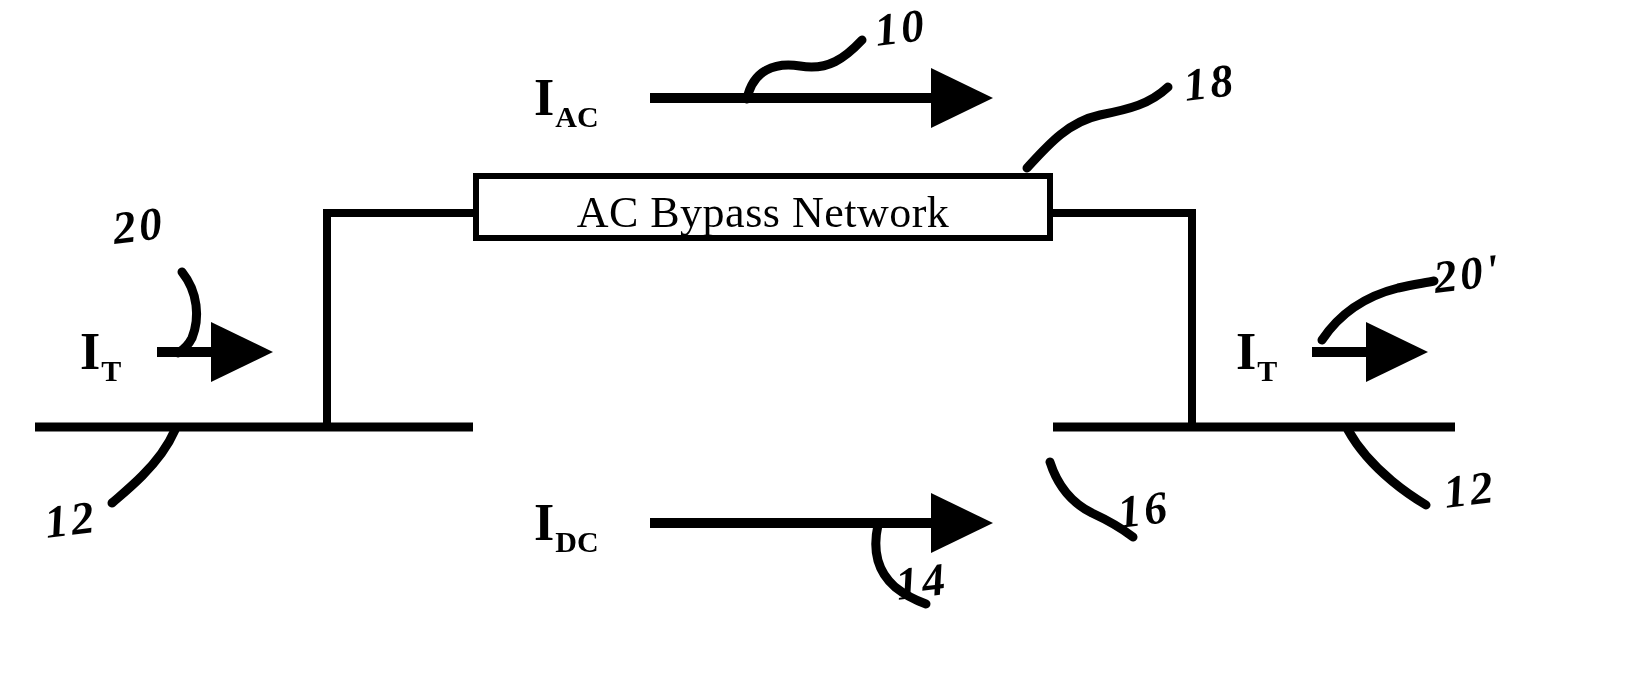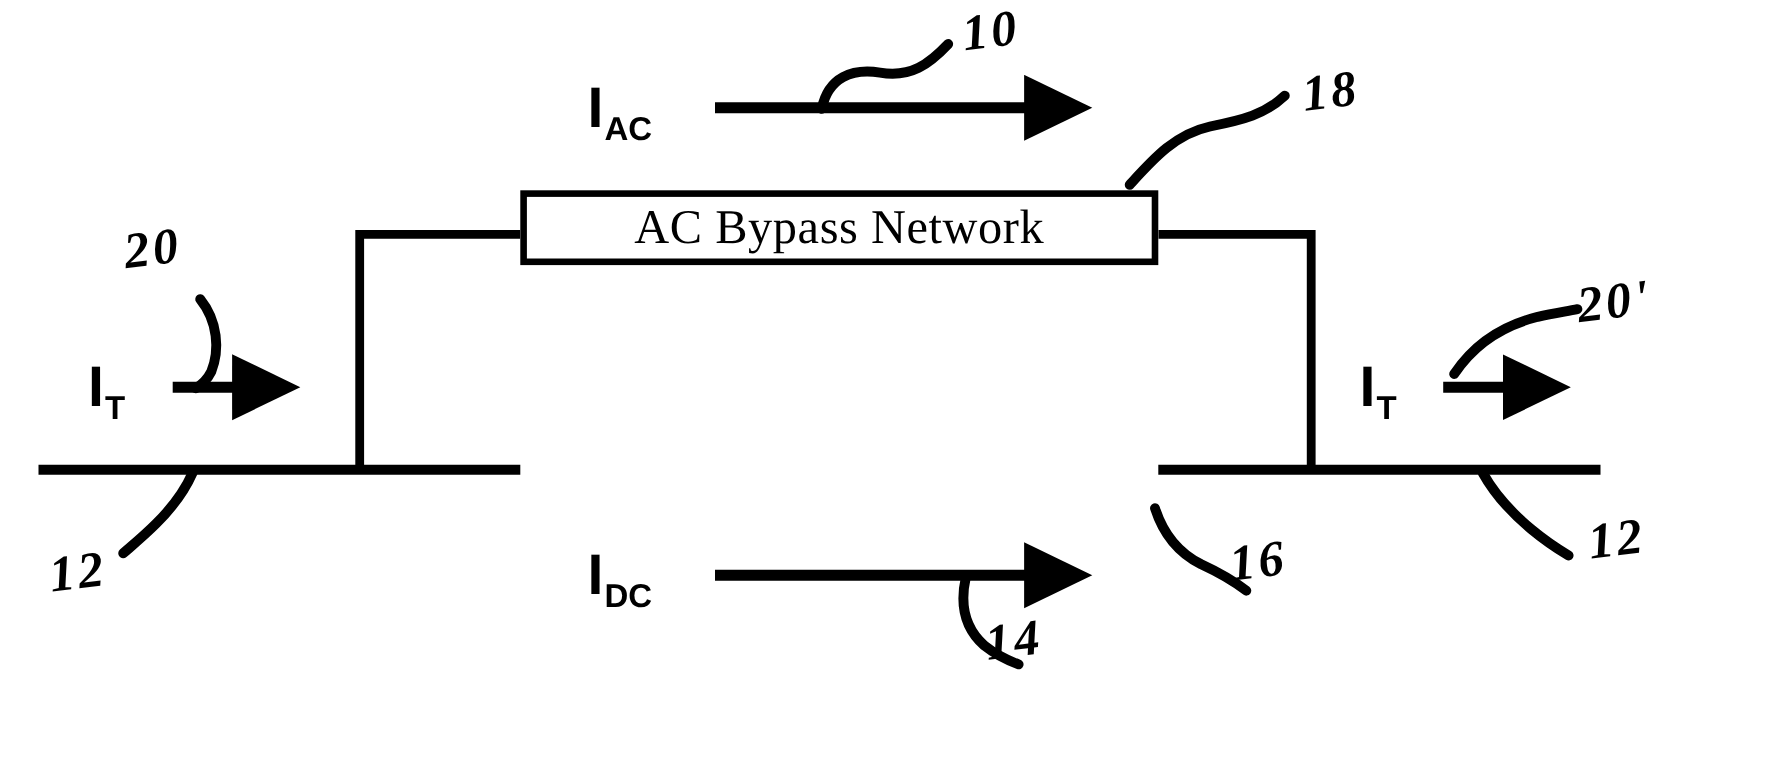--- a/index.html
+++ b/index.html
@@ -42,31 +42,32 @@
     line-height: 1;
     color: #000000;
     letter-spacing: 0.5px;
     white-space: nowrap;
   }
   #ac-block {
     left: 473px;
     top: 173px;
     width: 580px;
     height: 68px;
+    align-items: flex-end;
   }
   #dc-block {
     left: 473px;
     top: 390px;
     width: 580px;
     height: 68px;
   }
   
   .current-symbol {
     position: absolute;
-    font-family: Liberation Sans, sans-serif;
+    font-family: Liberation Serif, serif;
     font-weight: bold;
     color: #000000;
     white-space: nowrap;
     line-height: 1;
   }
   .current-symbol .cur-main {
     font-size: 52px;
     font-weight: bold;
   }
   .current-symbol .cur-sub {

